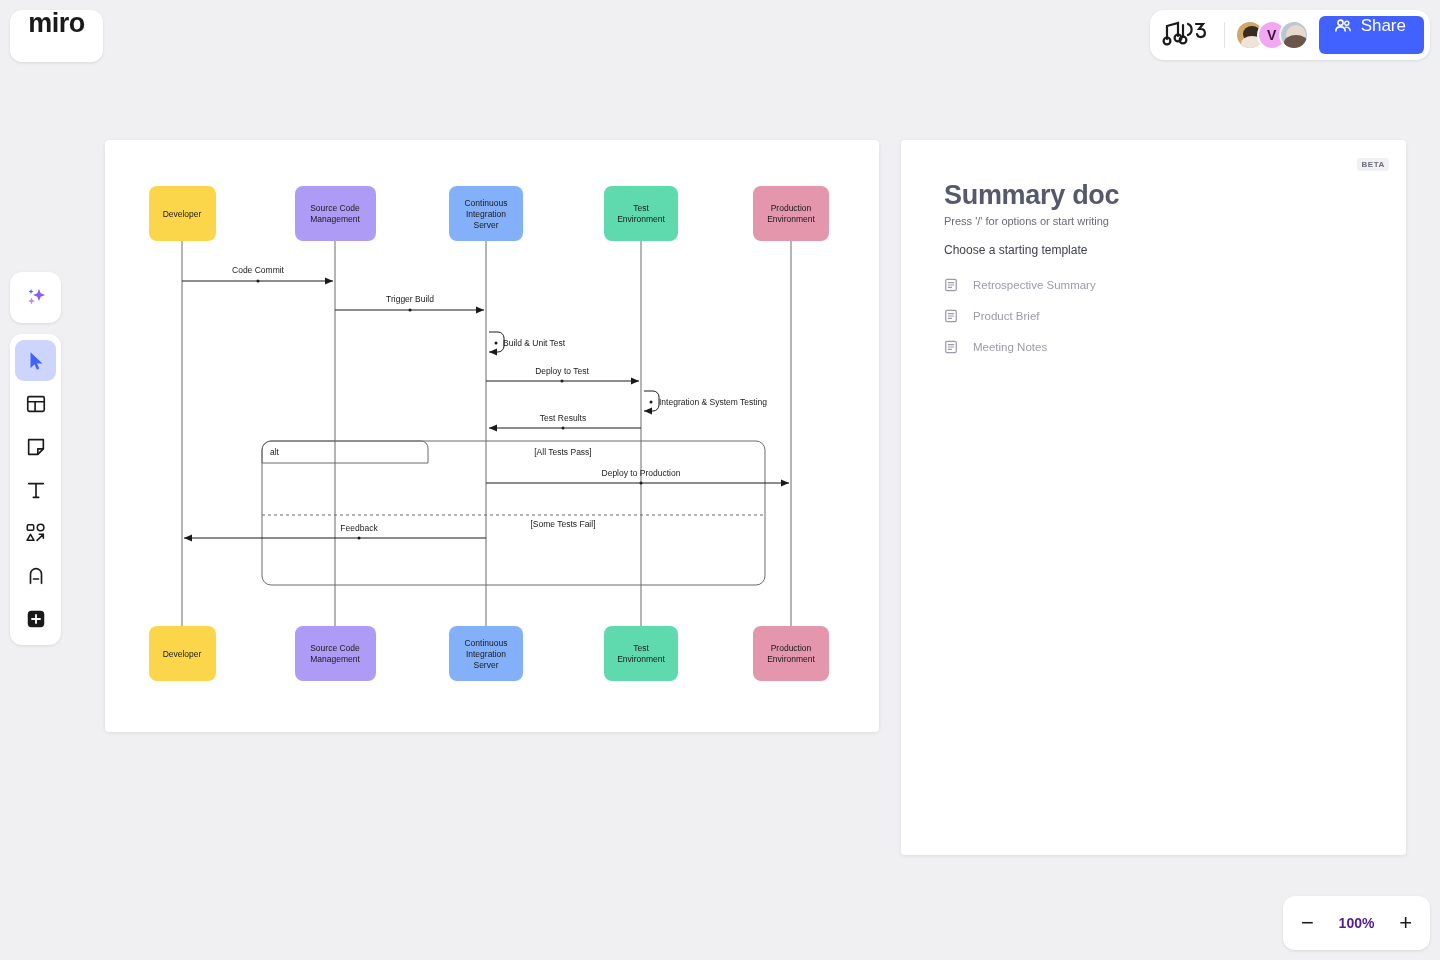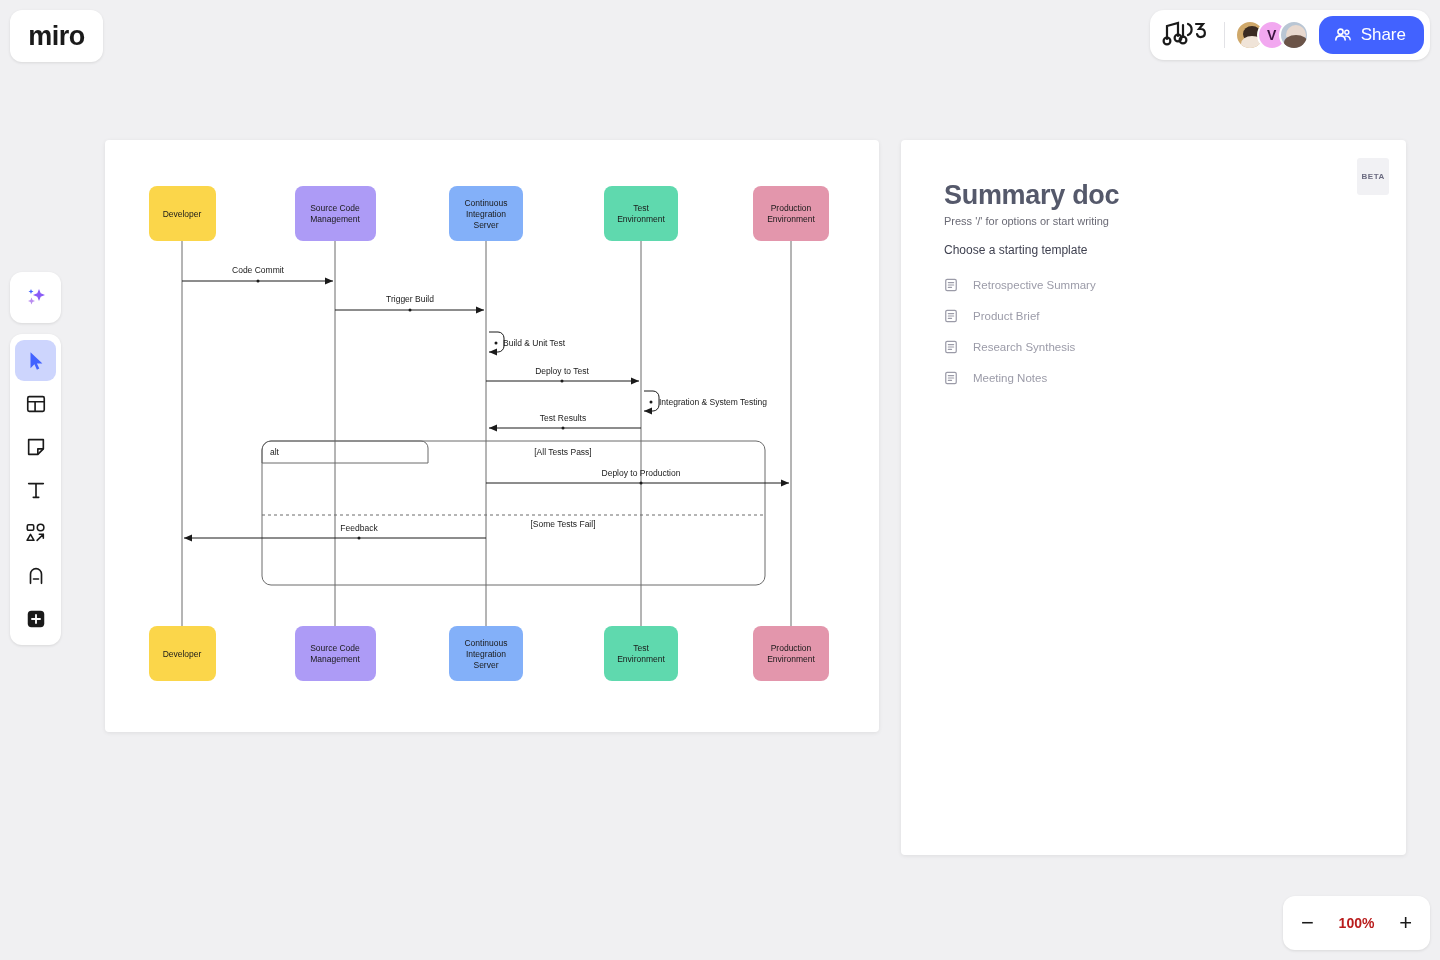--- a/index.html
+++ b/index.html
@@ -10,21 +10,21 @@
     font-family: "Liberation Sans", sans-serif;
     overflow: hidden;
   }
   #app { position: relative; width: 1440px; height: 960px; }
 
   
   .logo-card {
     position: absolute; left: 10px; top: 10px;
     width: 93px; height: 52px;
     background: #fff; border-radius: 12px;
-    display: flex; align-items: center; justify-content: center;
+    display: flex; justify-content: center;
     box-shadow: 0 1px 3px rgba(0,0,0,.10);
   }
   .logo-text {
     font-size: 27px; font-weight: 700; color: #1a1a1a;
     letter-spacing: -0.5px; line-height: 1;
   }
 
   
   .header-right {
     position: absolute; right: 10px; top: 10px;
@@ -46,22 +46,22 @@
   }
   .avatar:first-child { margin-left: 0; }
   .av1 { background: #cfa86a; }
   .av1::before { content:""; position:absolute; left:6px; top:4px; width:18px;height:16px;border-radius:50%; background:#3a2b22; }
   .av1::after  { content:""; position:absolute; left:4px; bottom:-4px; width:22px;height:16px;border-radius:50% 50% 0 0; background:#f0e4d8; }
   .av2 { background: #f2a8f0; color:#3b1540; }
   .av3 { background: #b9c6d4; }
   .av3::before { content:""; position:absolute; left:5px; top:3px; width:20px;height:13px;border-radius:10px 10px 3px 3px; background:#e8d9cf; }
   .av3::after  { content:""; position:absolute; left:3px; bottom:-3px; width:24px;height:16px;border-radius:50% 50% 0 0; background:#6b5448; }
   .share-btn {
-    display:flex; align-items:center; gap:8px;
-    background:#4262ff; color:#fff; border:none; border-radius:14px;
+    display:flex; gap:8px;
+    background:#4262ff; color:#fff; border:none; border-radius:6px;
     height:38px; padding:0 18px 0 14px;
     font-size:17px; font-weight:500; cursor:pointer;
     font-family:"Liberation Sans", sans-serif;
   }
 
   
   .tool-ai {
     position:absolute; left:10px; top:272px;
     width:51px; height:51px; background:#fff; border-radius:12px;
     display:flex; align-items:center; justify-content:center;
@@ -93,21 +93,21 @@
   
   .docpanel {
     position:absolute; left:901px; top:140px;
     width:505px; height:715px;
     background:#fff; border-radius:4px;
     box-shadow:0 1px 4px rgba(0,0,0,.08);
   }
   .beta {
     position:absolute; right:17px; top:18px;
     font-size:8px; font-weight:700; color:#6b6b80; letter-spacing:.6px;
-    background:#f1f1f4; border-radius:3px; padding:14px 4px;text-align:right;
+    background:#f1f1f4; border-radius:3px; padding:2px 4px;text-align:right;
   }
   .doc-title {
     position:absolute; left:43px; top:40px;
     font-size:27px; font-weight:700; color:#55596b; letter-spacing:-0.3px;
   }
   .doc-sub {
     position:absolute; left:43px; top:75px;
     font-size:11px; color:#6a6a75;
   }
   .doc-section {
@@ -122,21 +122,21 @@
   .tmpl-icon { width:14px; height:14px; flex:0 0 14px; }
 
   
   .zoomctl {
     position:absolute; right:10px; bottom:10px;
     width:147px; height:54px; background:#fff; border-radius:12px;
     display:flex; align-items:center; justify-content:space-between;
     padding:0 18px; box-shadow:0 1px 3px rgba(0,0,0,.10);
   }
   .zoomctl .zb { font-size:22px; color:#1a1a1a; cursor:pointer; line-height:1; user-select:none; }
-  .zoomctl .zv { font-size:14px; font-weight:700; color:#b91c1c; }
+  .zoomctl .zv { font-size:14px; font-weight:700; color:#4c1d95; }
 </style>
 </head>
 <body>
 
 <div id="app">
 
   <div class="logo-card">
     <span class="logo-text">miro</span>
   </div>
 
@@ -334,27 +334,20 @@
           <rect x="2" y="1.5" width="12" height="13" rx="1.6" fill="none" stroke="#9b9ba8" stroke-width="1.4"></rect>
           <path d="M5 5.2 H11 M5 8 H11 M5 10.8 H8.6" stroke="#9b9ba8" stroke-width="1.4" stroke-linecap="round"></path>
         </svg>
         <span>Product Brief</span>
       </div>
       <div class="tmpl">
         <svg class="tmpl-icon" viewBox="0 0 16 16">
           <rect x="2" y="1.5" width="12" height="13" rx="1.6" fill="none" stroke="#9b9ba8" stroke-width="1.4"></rect>
           <path d="M5 5.2 H11 M5 8 H11 M5 10.8 H8.6" stroke="#9b9ba8" stroke-width="1.4" stroke-linecap="round"></path>
         </svg>
-        <span>Research Synthesis</span>
-      </div>
-      <div class="tmpl">
-        <svg class="tmpl-icon" viewBox="0 0 16 16">
-          <rect x="2" y="1.5" width="12" height="13" rx="1.6" fill="none" stroke="#9b9ba8" stroke-width="1.4"></rect>
-          <path d="M5 5.2 H11 M5 8 H11 M5 10.8 H8.6" stroke="#9b9ba8" stroke-width="1.4" stroke-linecap="round"></path>
-        </svg>
         <span>Meeting Notes</span>
       </div>
     </div>
   </div>
 
   <div class="zoomctl">
     <span class="zb">−</span>
     <span class="zv">100%</span>
     <span class="zb">+</span>
   </div>

